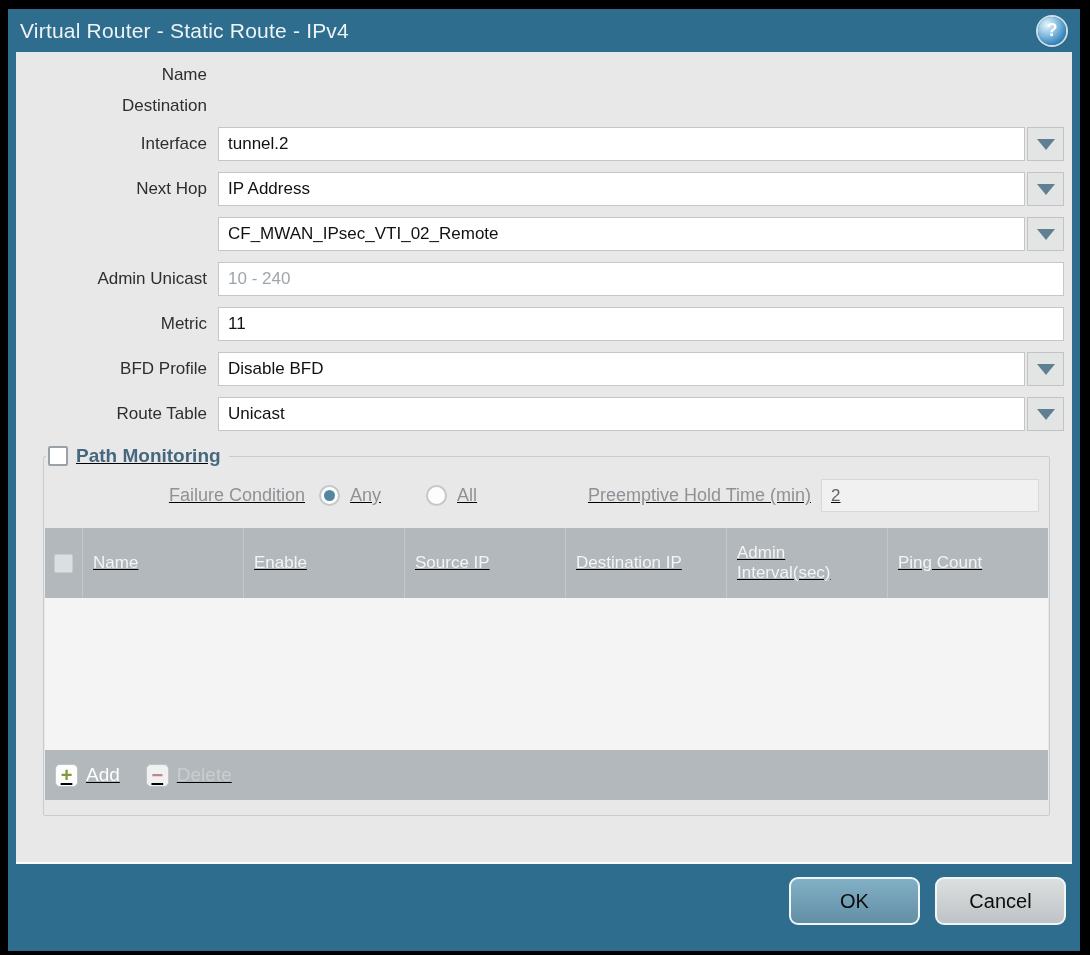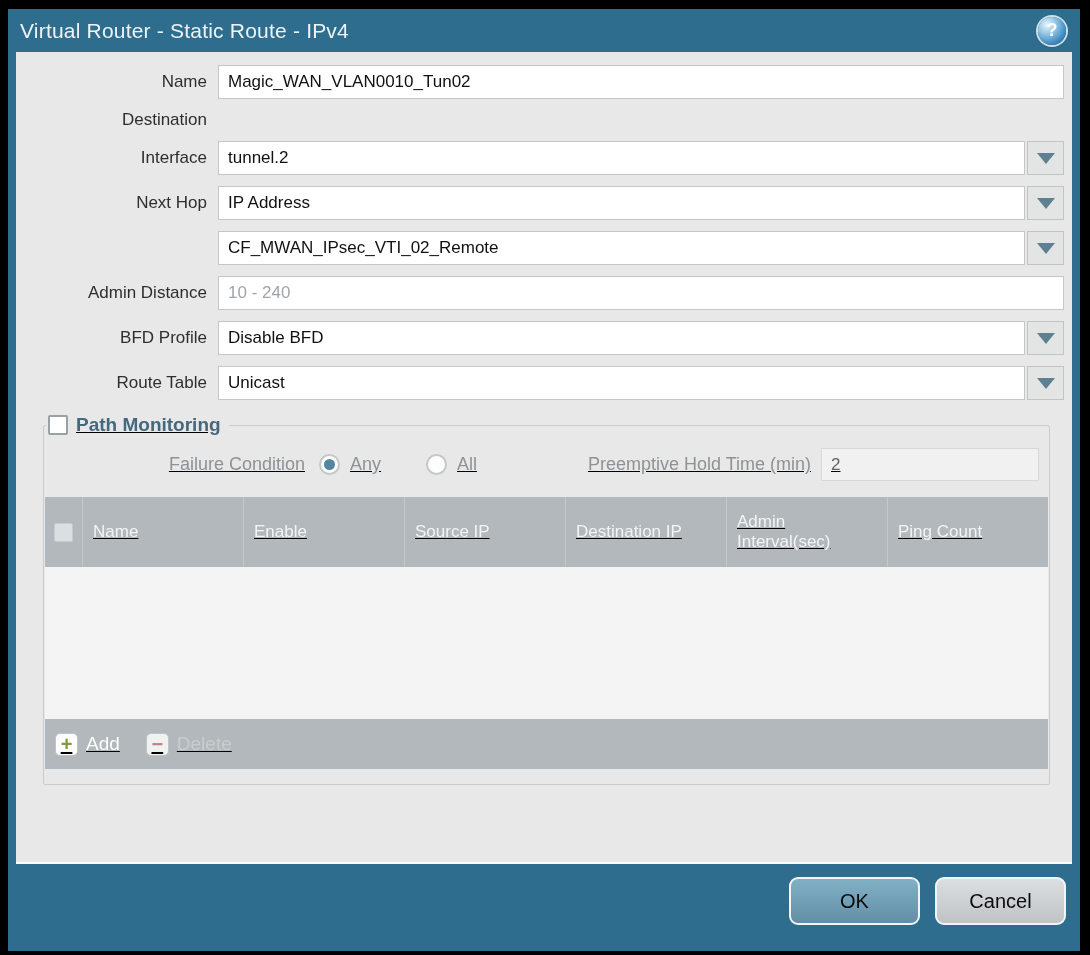--- a/index.html
+++ b/index.html
@@ -92,23 +92,20 @@
 
   <div class="titlebar">
     <span class="title">Virtual Router - Static Route - IPv4</span>
     <span class="help">?</span>
   </div>
 
   <div class="content">
 
     <div class="row">
       <span class="lbl">Name</span>
-      <span class="fld">
-        <input class="txt" type="text" value="Magic_WAN_VLAN0010_Tun02" style="">
-      </span>
     </div>
 
     <div class="row">
       <span class="lbl">Destination</span>
     </div>
 
     <div class="row">
       <span class="lbl">Interface</span>
       <span class="fld">
         <input class="txt" type="text" value="tunnel.2" style="">
@@ -132,26 +129,32 @@
       <span class="lbl"></span>
       <span class="fld">
         <input class="txt" type="text" value="CF_MWAN_IPsec_VTI_02_Remote" style="">
         <span class="ddbtn">
           <span class="tri"></span>
         </span>
       </span>
     </div>
 
     <div class="row">
-      <span class="lbl">Admin Distance</span>
+      <span class="lbl">Admin Unicast</span>
       <span class="fld">
         <input class="txt" type="text" placeholder="10 - 240" style="">
       </span>
     </div>
 
+    <div class="row">
+      <span class="lbl">Metric</span>
+      <span class="fld">
+        <input class="txt" type="text" value="11" style="">
+      </span>
+    </div>
 
     <div class="row">
       <span class="lbl">BFD Profile</span>
       <span class="fld">
         <input class="txt" type="text" value="Disable BFD" style="">
         <span class="ddbtn">
           <span class="tri"></span>
         </span>
       </span>
     </div>

